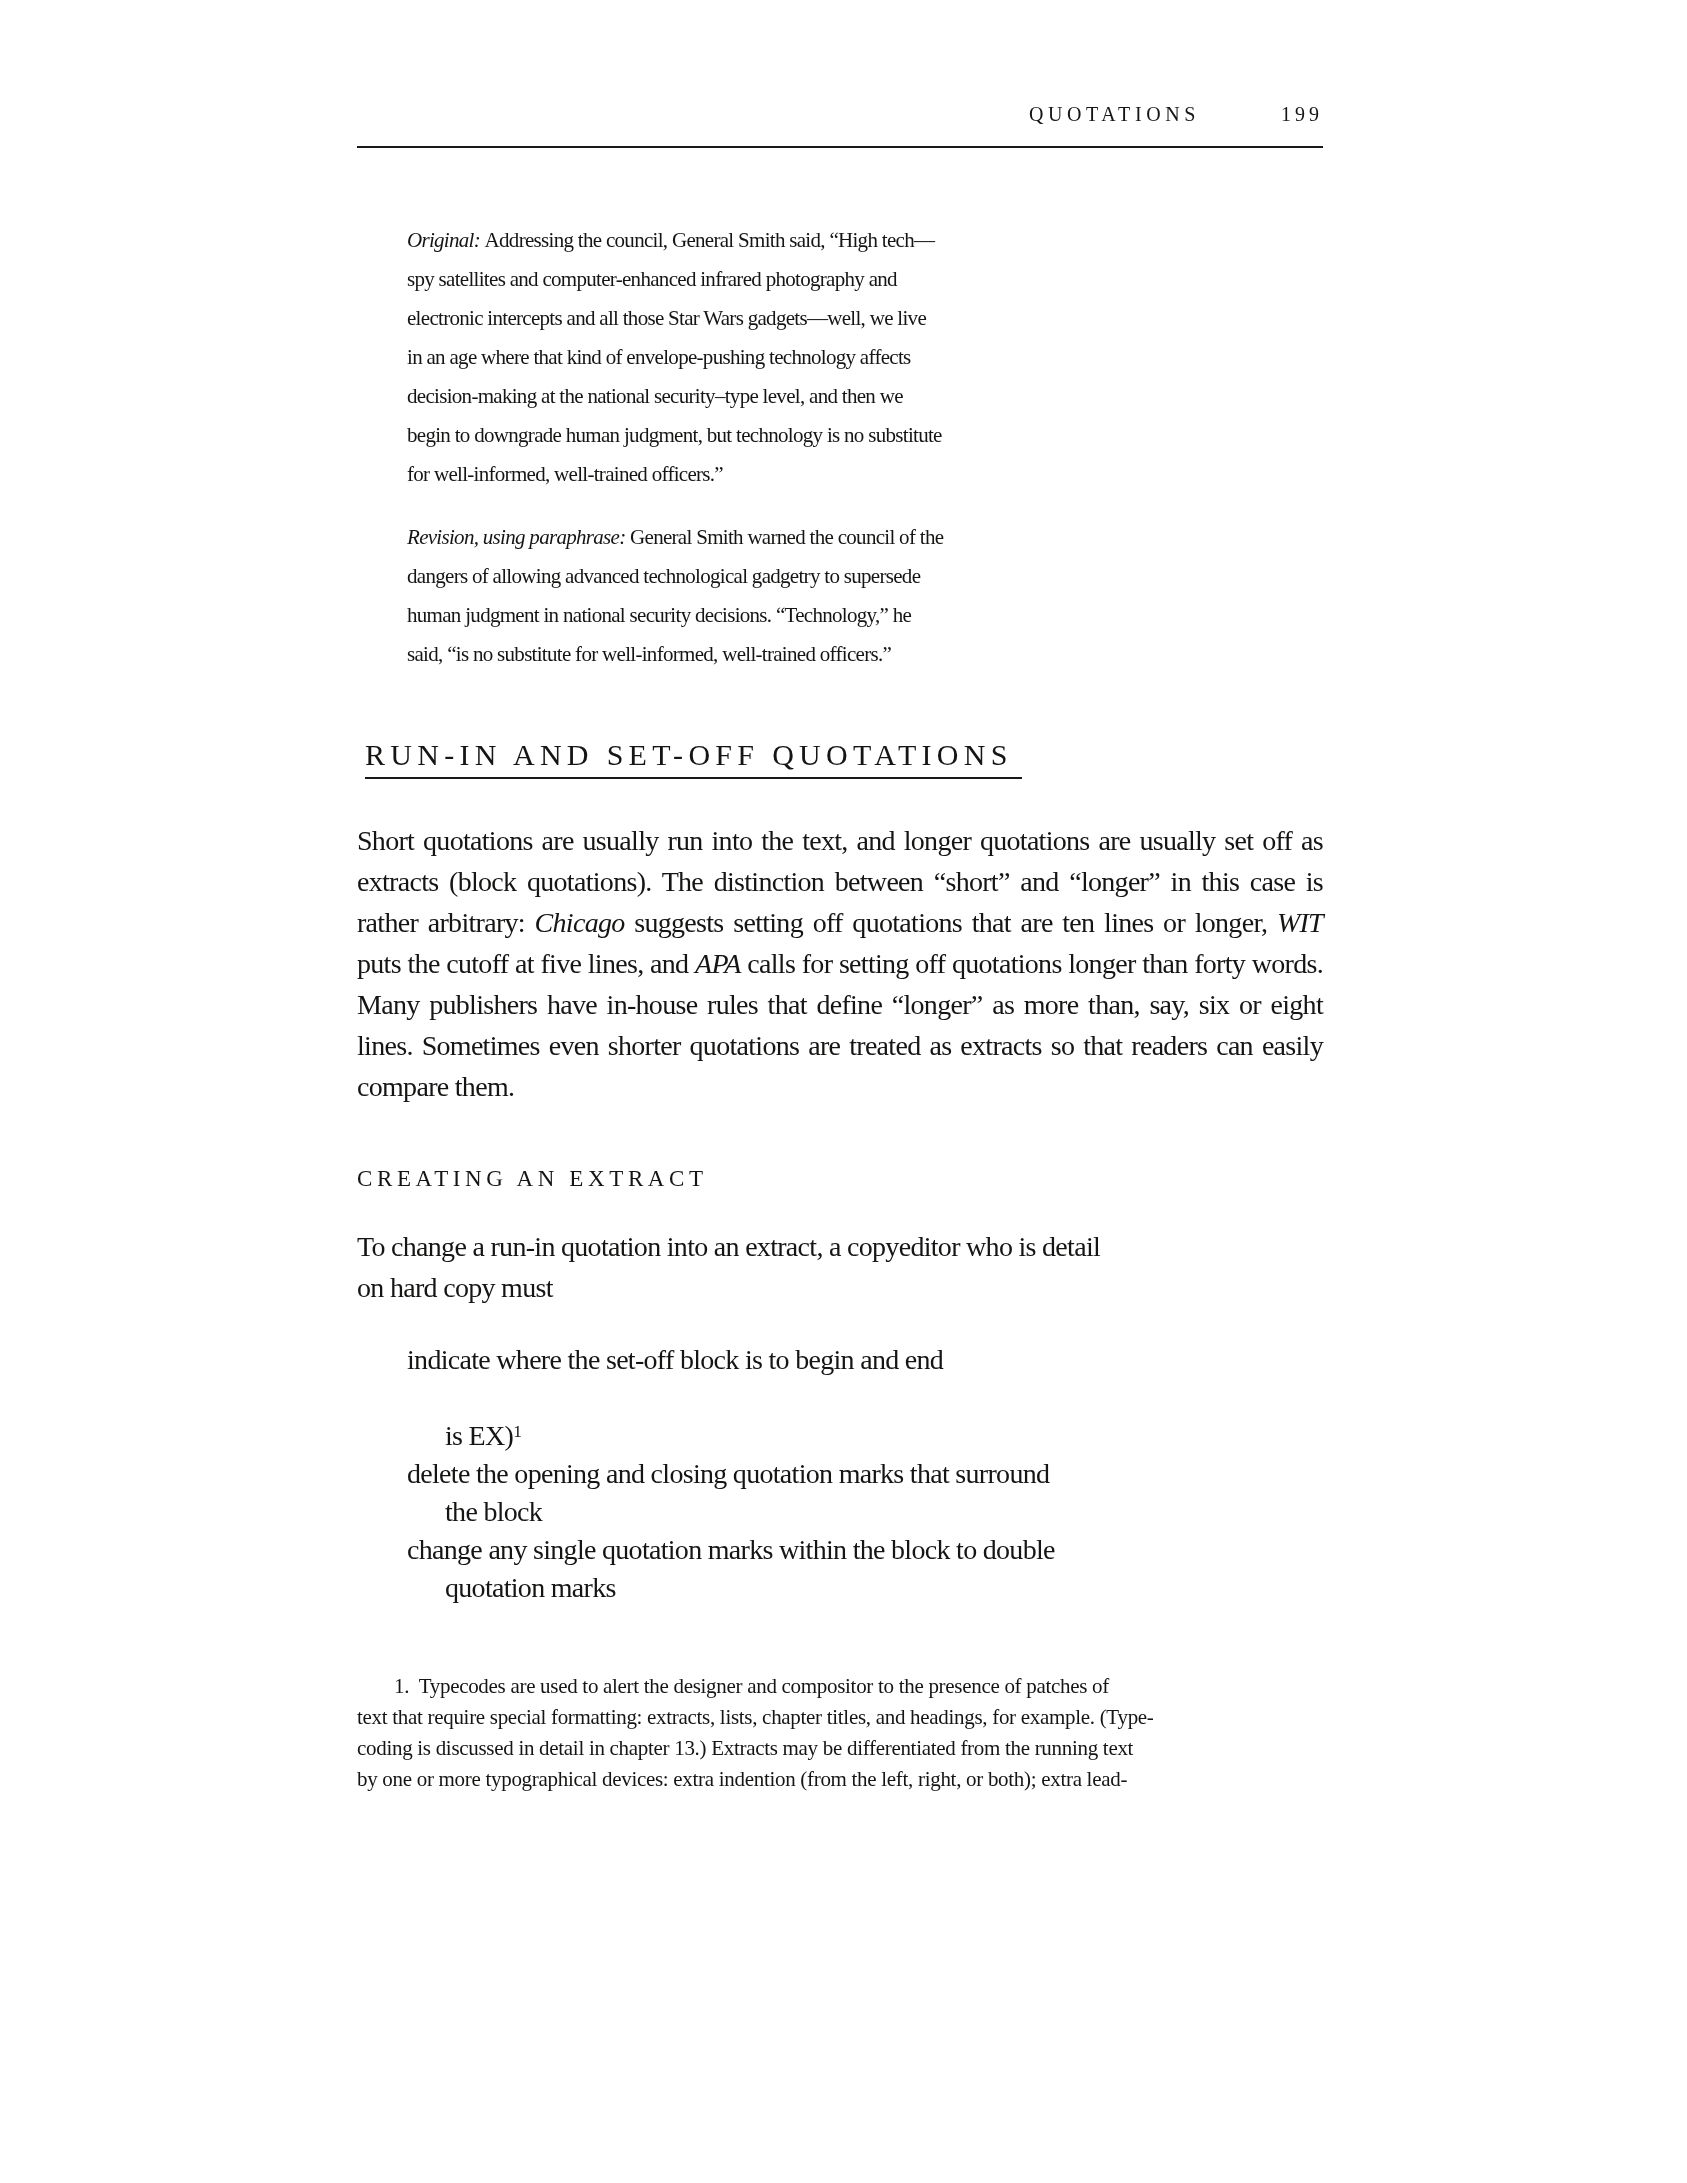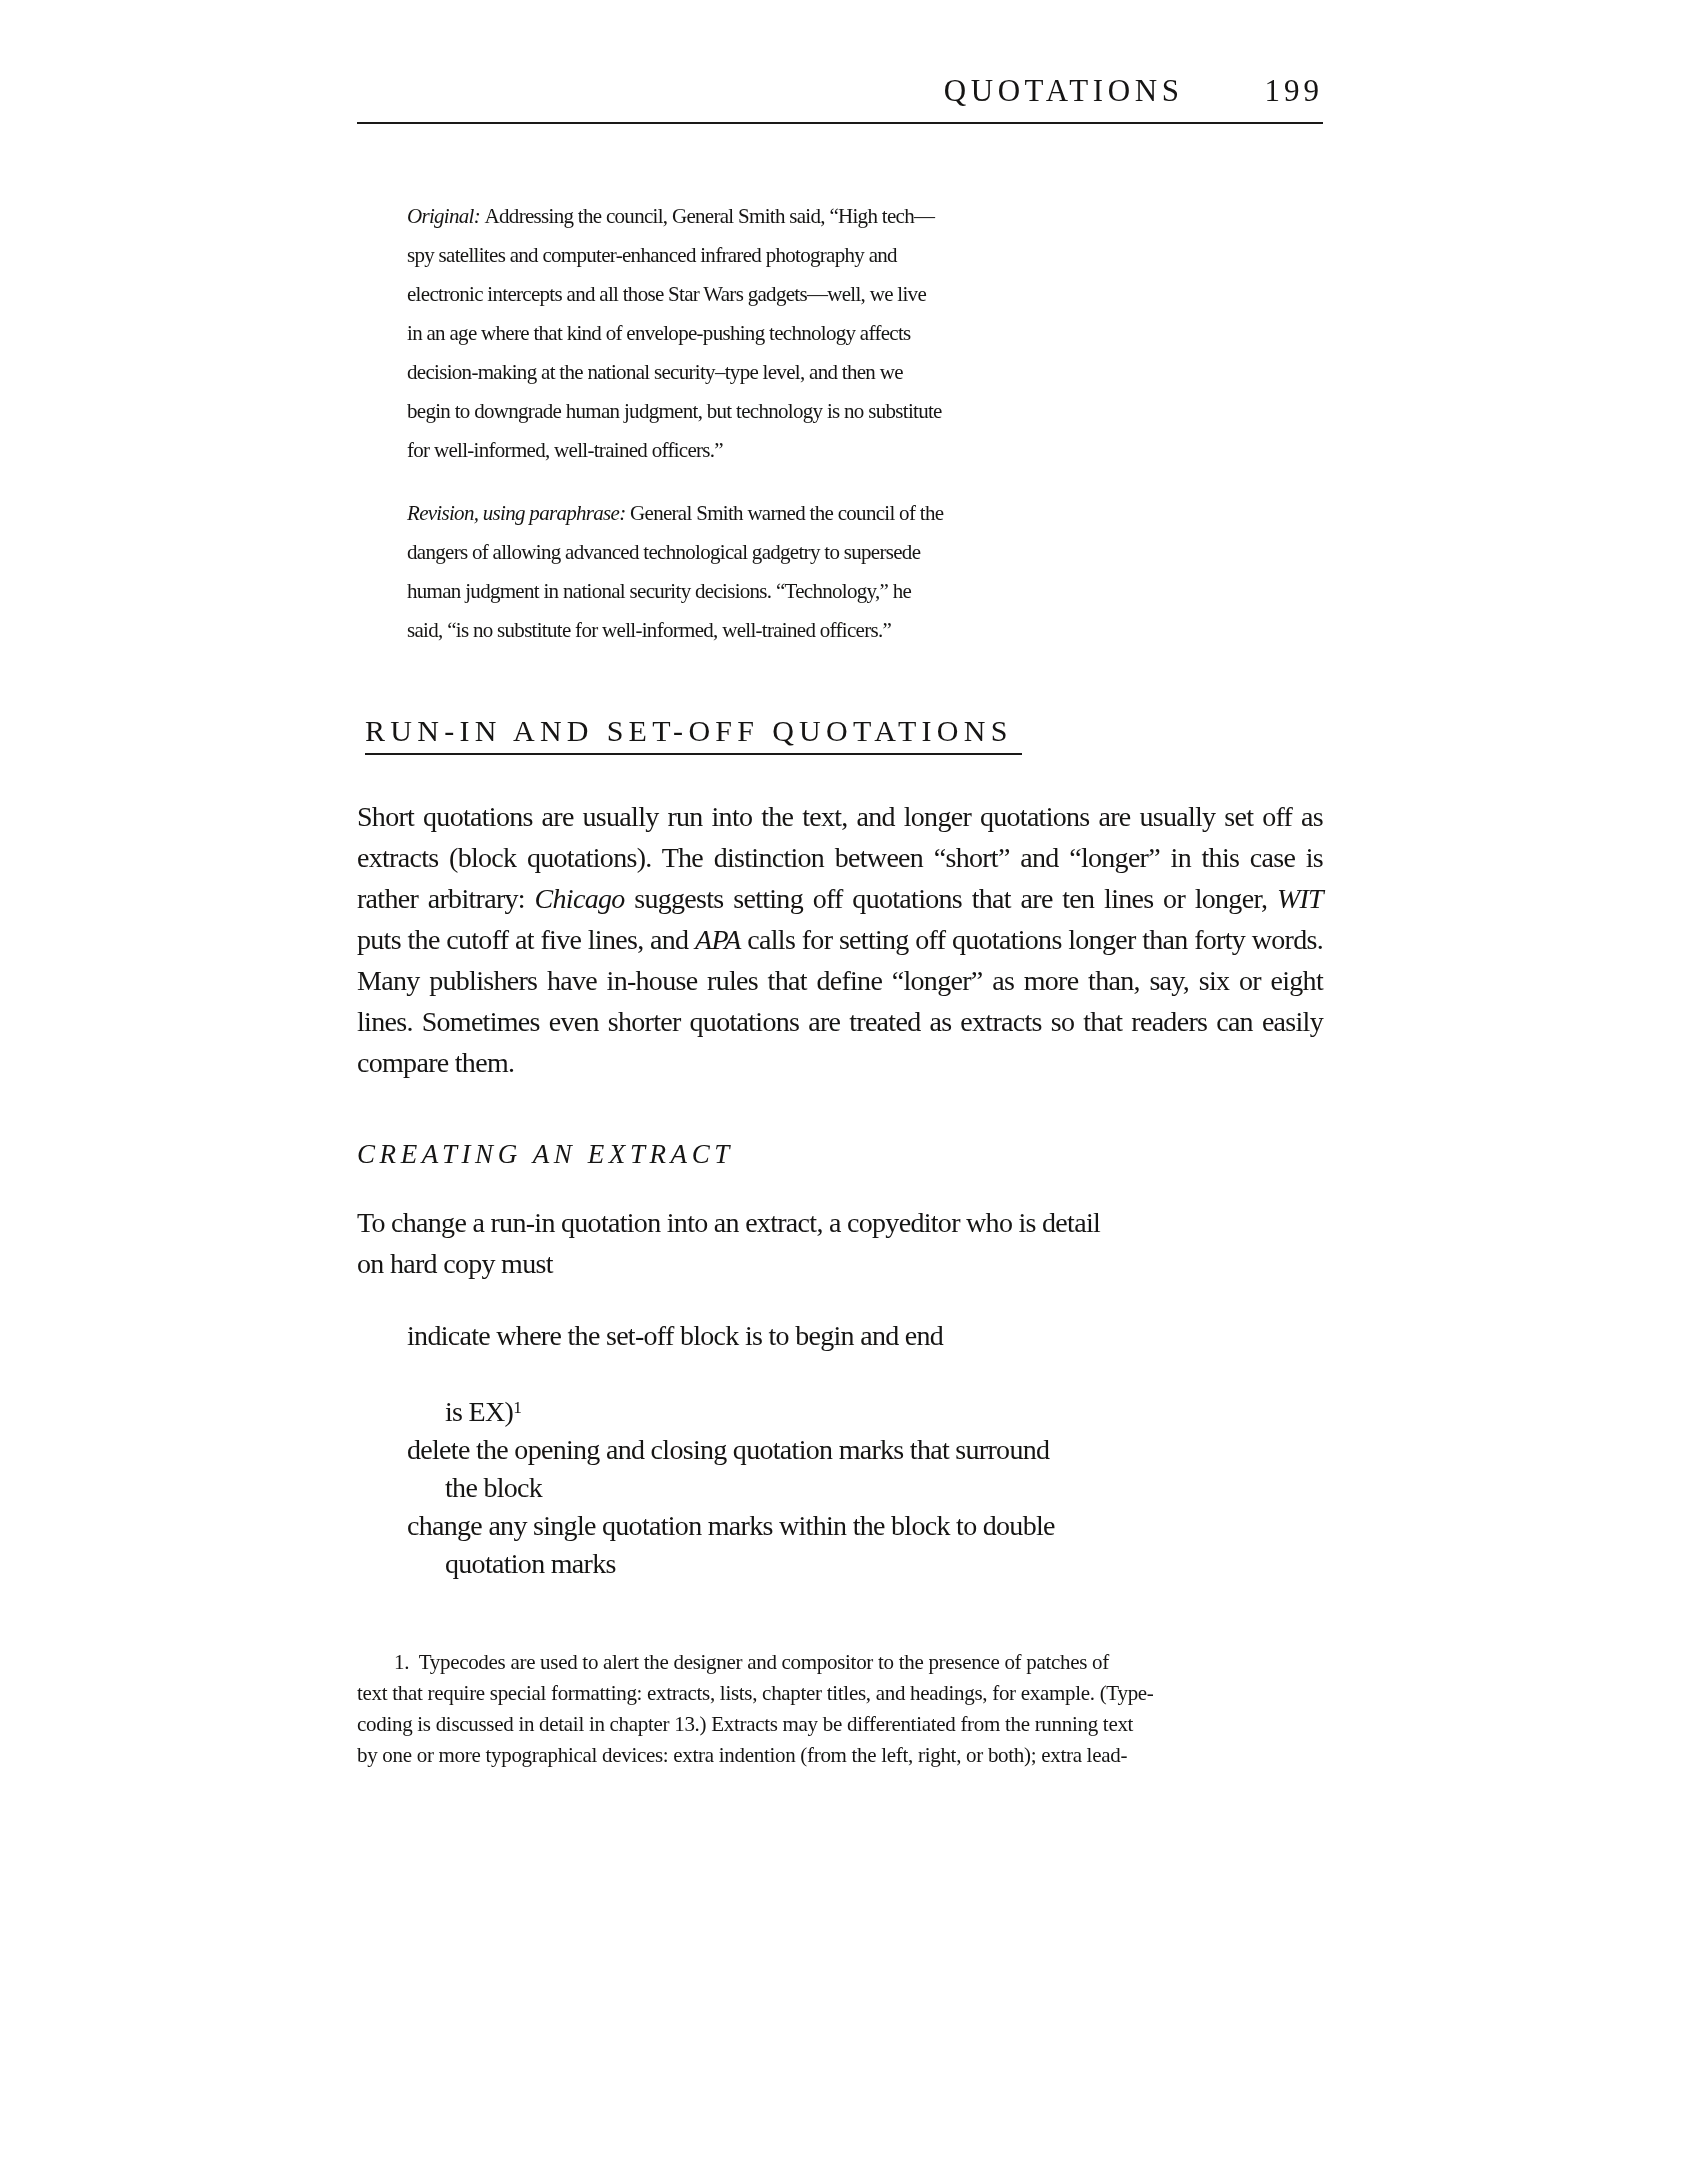--- a/index.html
+++ b/index.html
@@ -7,23 +7,23 @@
     width: 1687px; height: 2183px;
     background: #ffffff;
     font-family: "Liberation Serif", "DejaVu Serif", serif;
     color: #161514;
   }
   .page { position: relative; width: 1687px; height: 2183px; overflow: hidden; }
   .content { margin-left: 357px; width: 966px; }
 
   
   .running-head {
-    margin-top: 76px;
+    margin-top: 100px;
     display: flex; justify-content: flex-end; align-items: baseline; gap: 81px;
-    font-size: 31px; line-height: 29px;
+    font-size: 20px; line-height: 29px;
     padding-bottom: 17px;
     border-bottom: 2.6px solid #1a1918;
   }
   .rh-title { letter-spacing: 4.6px; }
   .rh-page  { letter-spacing: 4px; }
 
   
   .extract {
     margin: 0 0 0 50px; width: 916px;
     font-size: 21px; line-height: 39px; letter-spacing: -0.7px;
@@ -44,21 +44,21 @@
   
   .body-par {
     margin: 41px 0 0 0;
     font-size: 28px; line-height: 41px; letter-spacing: -0.7px;
     text-align: justify;
   }
 
   
   .subsection-heading {
     margin: 57px 0 0 0;
-    font-size: 27px; font-weight: normal; letter-spacing: 4.6px; line-height: 29px; font-style: italic;
+    font-size: 23px; font-weight: normal; letter-spacing: 4.6px; line-height: 29px;
   }
 
   .intro-par {
     margin: 33px 0 0 0;
     font-size: 28px; line-height: 41px; letter-spacing: -0.7px;
   }
 
   
   .task-list { margin-top: 33px; font-size: 28px; line-height: 38px; letter-spacing: -0.7px; }
   .task-item { margin: 0; padding-left: 88px; text-indent: -38px; }

